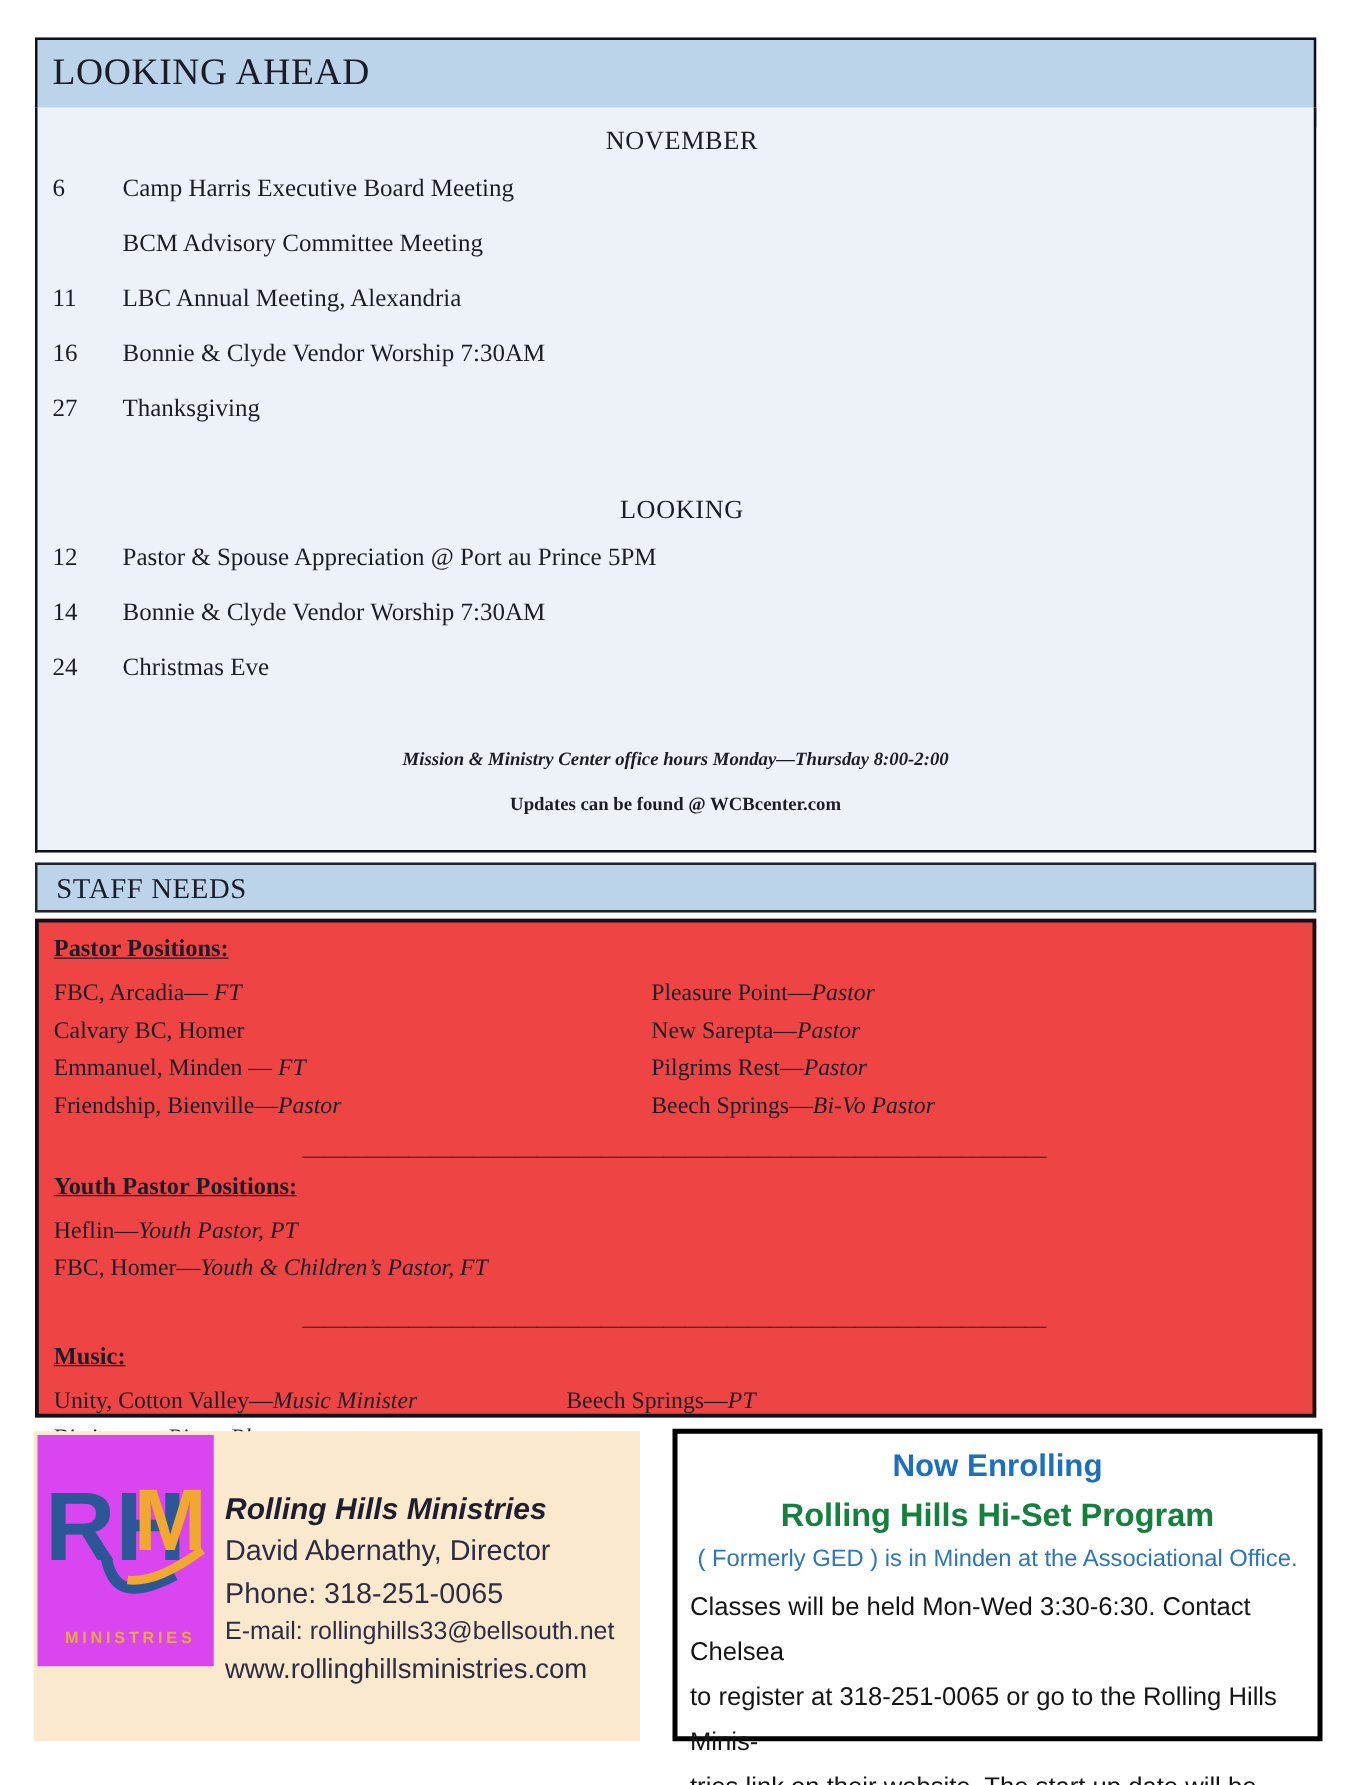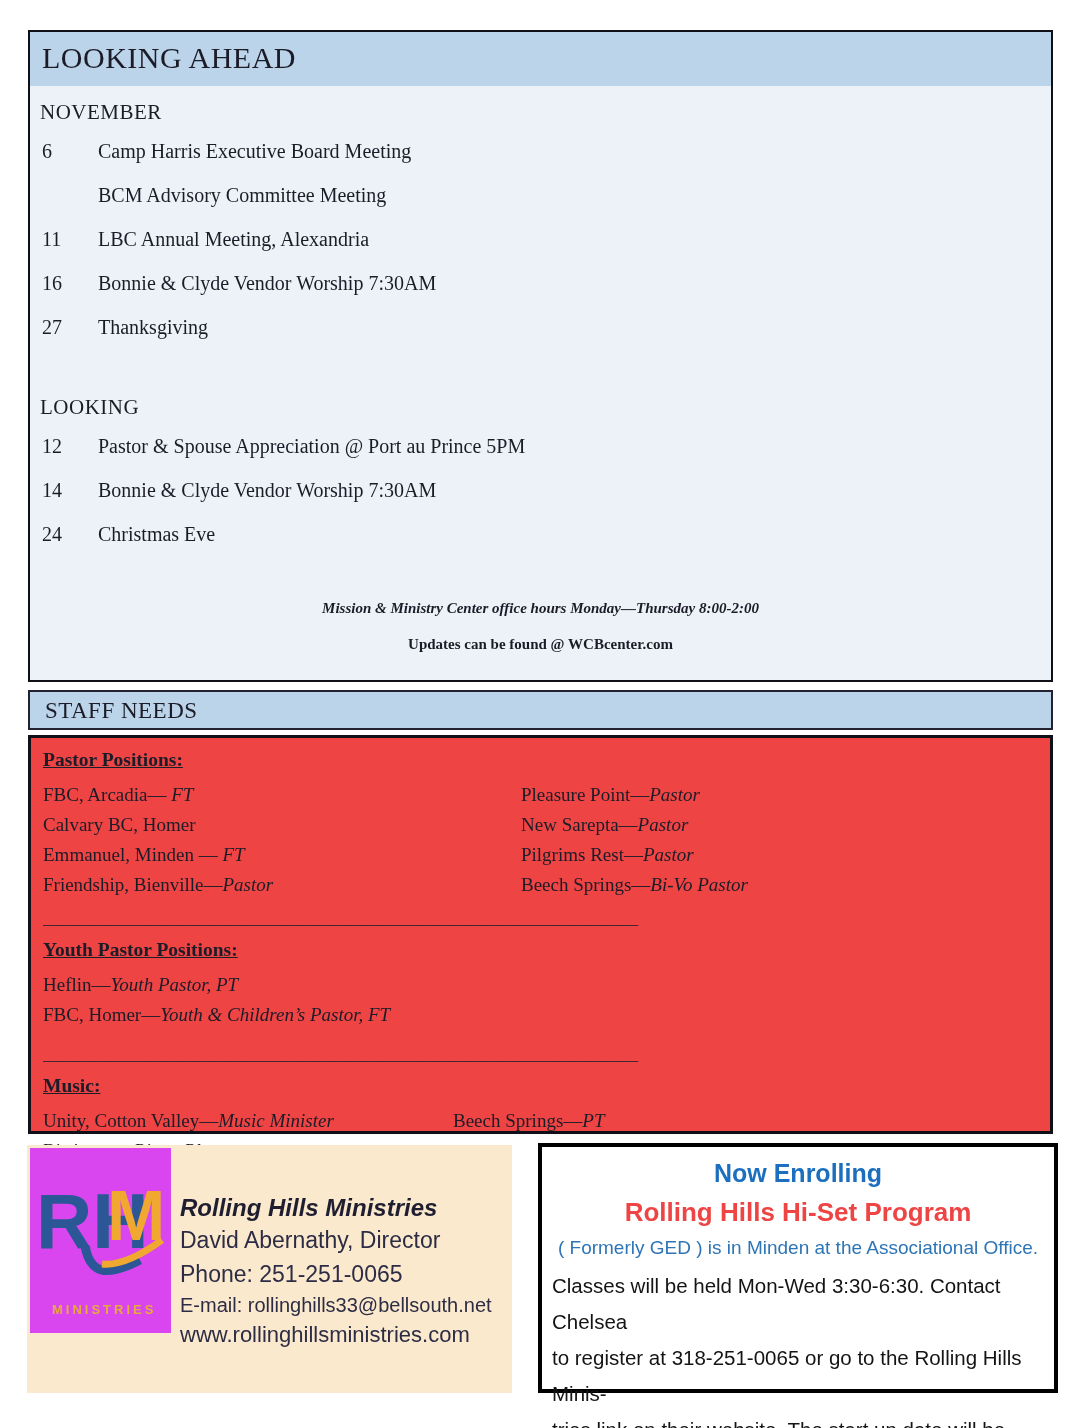--- a/index.html
+++ b/index.html
@@ -29,20 +29,21 @@
     width: 1025px; height: 596px;
     background: #edf2f9;
     border: 2px solid #101018;
     border-top: none;
     font-size: 20px;
   }
   .month-heading {
     margin: 14px 0 4px 10px;
     font-size: 21px;
     letter-spacing: 0.5px;
+    text-align: center;
   }
   .month-heading.december { margin-top: 46px; }
   .event-row { display: flex; height: 44px; align-items: center; }
   .event-row .num { width: 68px; padding-left: 12px; flex: none; }
   .event-row .evt { flex: 1; }
   .la-note {
     text-align: center;
     font-size: 15px;
     font-weight: bold;
   }
@@ -78,20 +79,21 @@
   .sn-grid.music-grid { grid-template-columns: 410px 1fr; }
   .staff-row { line-height: 30px; }
   .it { font-style: italic; }
   .divider {
     white-space: nowrap;
     overflow: hidden;
     line-height: 22px;
     font-size: 17px;
     margin: 8px 0 6px 0;
     color: #222230;
+    text-align: center;
   }
   .divider.second { margin-top: 14px; }
 
   
   .rhm-card {
     position: absolute; left: 27px; top: 1145px;
     width: 485px; height: 248px;
     background: #fbe9cd;
     font-family: "Liberation Sans", "DejaVu Sans", sans-serif;
   }
@@ -121,21 +123,21 @@
     border: 4px solid #000000;
     text-align: center;
     font-family: "Liberation Sans", "DejaVu Sans", sans-serif;
   }
   .enroll-title {
     margin-top: 12px;
     font-size: 25px; font-weight: bold; color: #1b6fbe;
   }
   .enroll-subtitle {
     margin-top: 9px;
-    font-size: 26px; font-weight: bold; color: #ef4444;
+    font-size: 26px; font-weight: bold; color: #15803d;
   }
   .enroll-tagline {
     margin-top: 9px;
     font-size: 19px; color: #2e75b6;
   }
   .enroll-body {
     text-align: left;
     white-space: pre-line;
     padding: 9px 10px 0 10px;
     font-size: 20.5px;
@@ -274,21 +276,21 @@
         <text x="6" y="100" font-size="78" class="logo-letter-blue">RH</text>
         <text x="77" y="92" font-size="70" class="logo-letter-gold">M</text>
         <path d="M 55 98 C 60 125, 75 130, 110 112" stroke="#2b5796" stroke-width="9" fill="none"></path>
         <path d="M 72 116 C 90 118, 110 108, 132 92" stroke="#f0a830" stroke-width="7" fill="none"></path>
         <text x="22" y="166" font-size="13" class="logo-ministries">MINISTRIES</text>
       </svg>
     </div>
     <div class="rhm-info">
       <div class="rhm-title">Rolling Hills Ministries</div>
       <div class="rhm-line1">David Abernathy, Director</div>
-      <div class="rhm-line2">Phone: 251-251-0065</div>
+      <div class="rhm-line2">Phone: 318-251-0065</div>
       <div class="rhm-email">E-mail: rollinghills33@bellsouth.net</div>
       <div class="rhm-web">www.rollinghillsministries.com</div>
     </div>
   </div>
 
   <div class="enroll-box">
     <div class="enroll-title">Now Enrolling</div>
     <div class="enroll-subtitle">Rolling Hills Hi-Set Program</div>
     <div class="enroll-tagline">( Formerly GED ) is in Minden at the Associational Office.</div>
     <div class="enroll-body">Classes will be held Mon-Wed 3:30-6:30. Contact Chelsea

